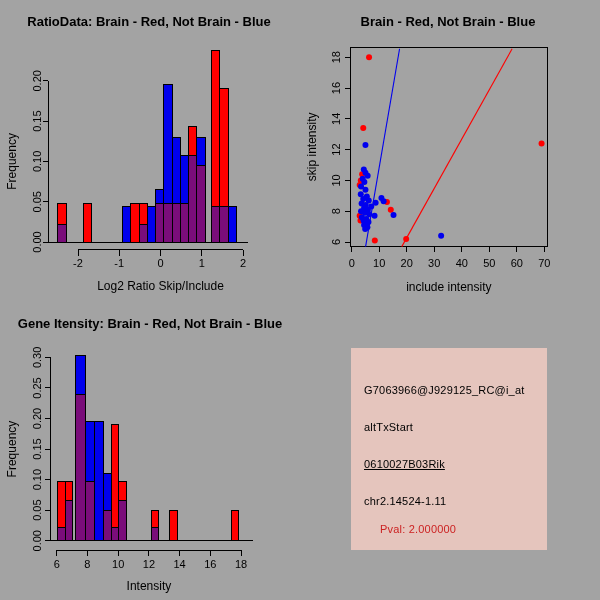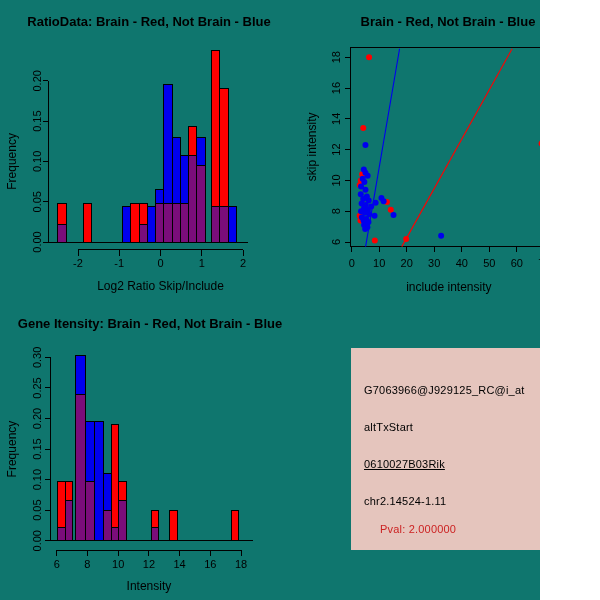--- a/index.html
+++ b/index.html
@@ -1,17 +1,17 @@
 <!DOCTYPE html>
 <html><head>
 <meta charset="utf-8">
 <style>
   html,body{margin:0;padding:0;background:#fff;}
   body{font-family:"Liberation Sans", sans-serif;}
-  #stage{position:relative;width:540px;height:600px;background:#0f766e;overflow:hidden;}
+  #stage{position:relative;width:600px;height:600px;background:#a3a3a3;overflow:hidden;}
   #charts{position:absolute;left:0;top:0;}
   #charts text{font-family:"Liberation Sans", sans-serif;fill:#000;}
   #info-panel{position:absolute;left:351px;top:348px;width:196px;height:202px;}
   .iline{position:absolute;left:13px;font-size:11px;color:#000;white-space:nowrap;letter-spacing:0.2px;}
   .l1{top:36px;}
   .l2{top:73px;text-align:right;}
   .l3{top:110px;text-decoration:underline;}
   .l4{top:147px;}
   .l5{top:175px;padding-left:16px;}
 </style>

